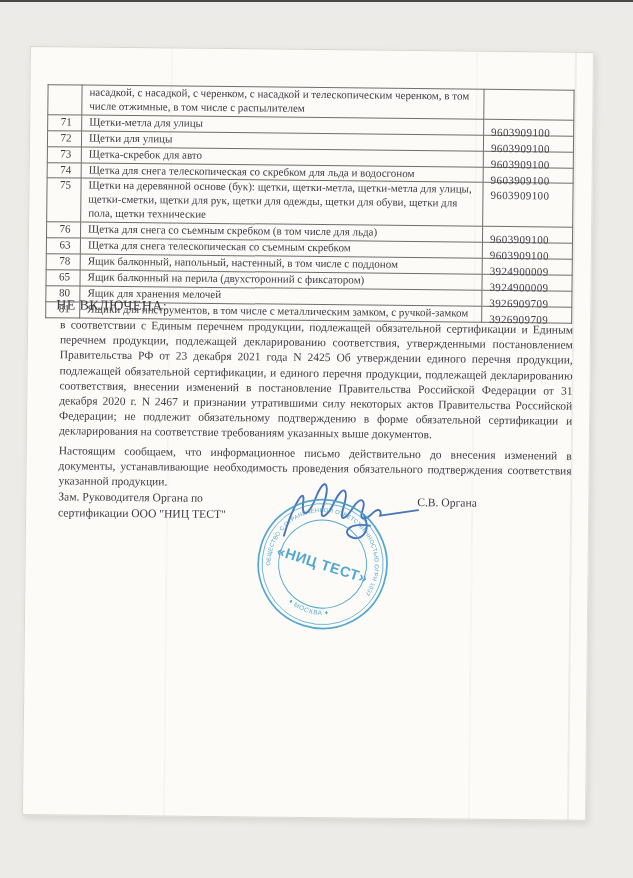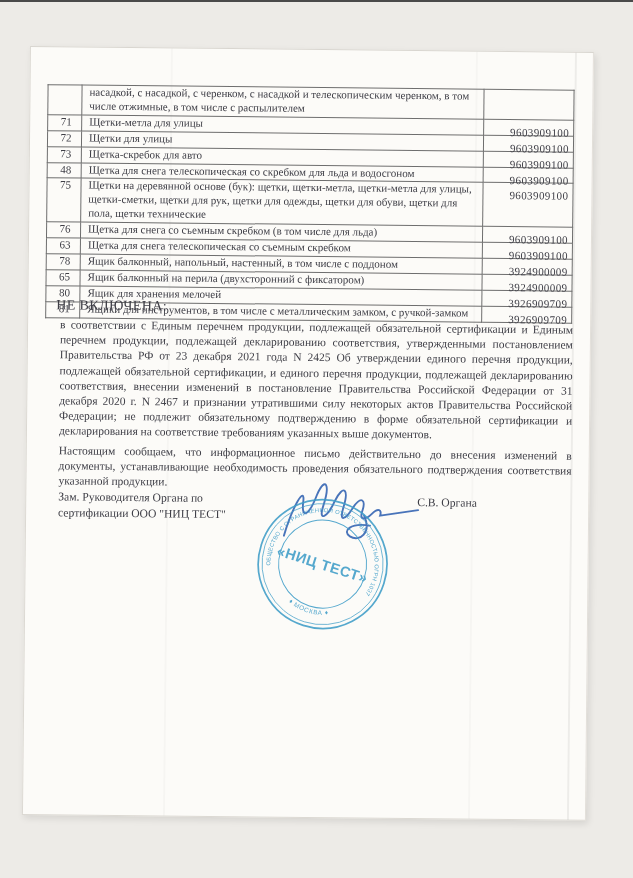--- a/index.html
+++ b/index.html
@@ -23,21 +23,21 @@
   .s2 { left:445px; background:rgba(0,0,0,0.025); }
   .s3 { left:544px; background:rgba(0,0,0,0.06); }
 
   table.products {
     position:absolute; left:17px; top:37px; width:527px;
     border-collapse:collapse; table-layout:fixed;
     font-size:11px; line-height:13.9px; color:#3e3e46;
   }
   table.products td { border:1px solid #6e6e6e; vertical-align:top; padding:0 4px 1px 7px; }
   td.num { width:22px; text-align:center; padding:0 1px; }
-  td.code { width:78px; text-align:right; padding:0;text-decoration:underline; }
+  td.code { width:78px; text-align:left; padding:0;text-decoration:underline; }
   td.code span { position:relative; top:6px; display:inline-block; letter-spacing:0.4px; }
 
   .heading { position:absolute; left:28px; top:250px; font-size:14px; letter-spacing:0.4px; }
   .para { position:absolute; left:32px; width:513px; font-size:11.5px; line-height:15.2px; text-align:justify; }
   .p1 { top:270px; }
   .p2 { top:396px; }
   .sig-title { position:absolute; left:32px; top:442px; font-size:11.6px; line-height:15.6px; }
   .sig-name { position:absolute; left:391px; top:445px; font-size:11.6px; }
 
   .signature-svg { position:absolute; left:252px; top:426px; width:150px; height:72px; }
@@ -71,21 +71,21 @@
       <td class="num">72</td>
       <td>Щетки для улицы</td>
       <td class="code"><span>9603909100</span></td>
     </tr>
     <tr>
       <td class="num">73</td>
       <td>Щетка-скребок для авто</td>
       <td class="code"><span>9603909100</span></td>
     </tr>
     <tr>
-      <td class="num">48</td>
+      <td class="num">74</td>
       <td>Щетка для снега телескопическая со скребком для льда и водосгоном</td>
       <td class="code"><span>9603909100</span></td>
     </tr>
     <tr>
       <td class="num">75</td>
       <td>Щетки на деревянной основе (бук): щетки, щетки-метла, щетки-метла для улицы, щетки-сметки, щетки для рук, щетки для одежды, щетки для обуви, щетки для пола, щетки технические</td>
       <td class="code"><span>9603909100</span></td>
     </tr>
     <tr>
       <td class="num">76</td>

